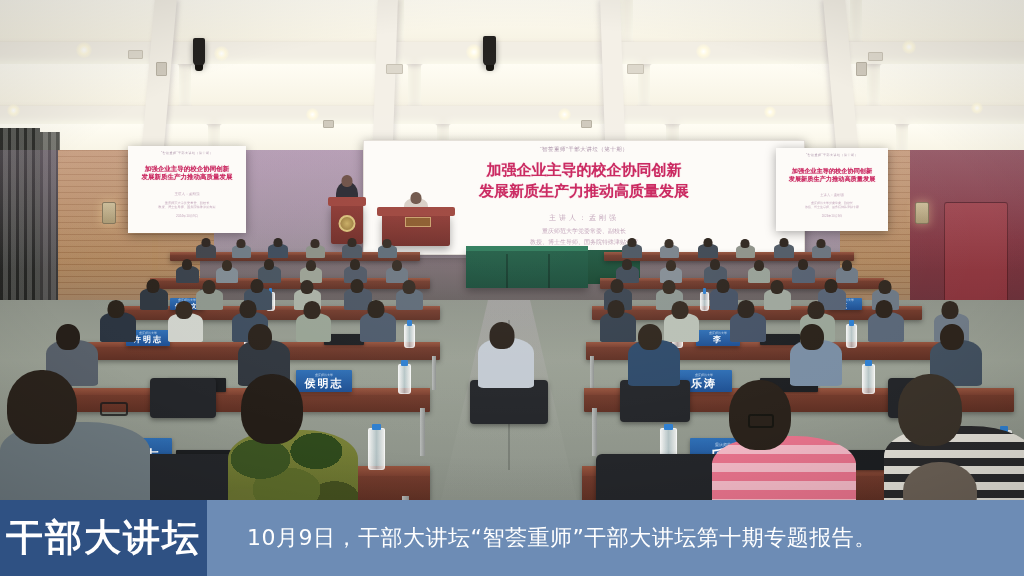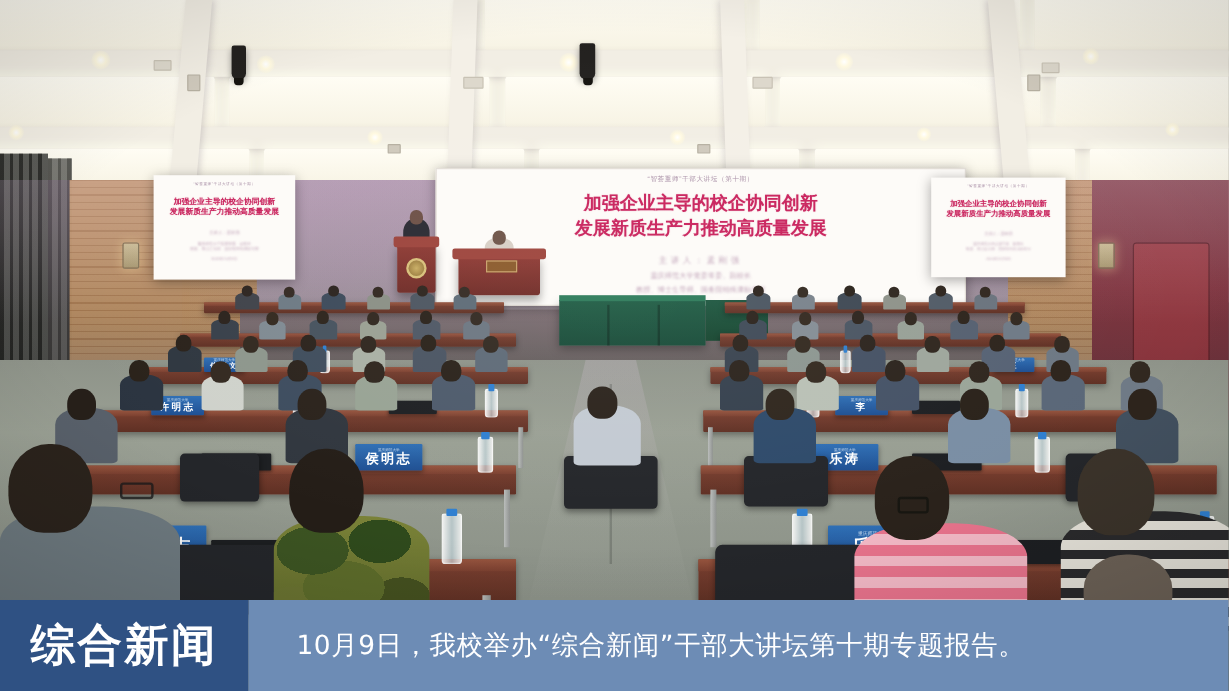--- a/index.html
+++ b/index.html
@@ -651,20 +651,20 @@
          background:repeating-linear-gradient(to bottom,#2a2a2c 0 8px,#e6e3da 8px 16px);"></div>
     <div class="head" style="left:930px;top:-6px;width:64px;height:72px;background:#3b332a;"></div>
 
     <div class="head" style="left:940px;top:82px;width:74px;height:60px;background:#6d6257;"></div>
   </div>
 
   <div class="photo-grade"></div>
 
   <div class="caption-bar">
     <div class="cap-badge">
-      <span>综合新闻</span>
+      <span>干部大讲坛</span>
     </div>
     <div class="cap-text">
-      <span>10月9日，我校举办“综合新闻”干部大讲坛第十期专题报告。</span>
+      <span>10月9日，干部大讲坛“智荟重师”干部大讲坛第十期专题报告。</span>
     </div>
   </div>
 
 </div>
 
 </body></html>

